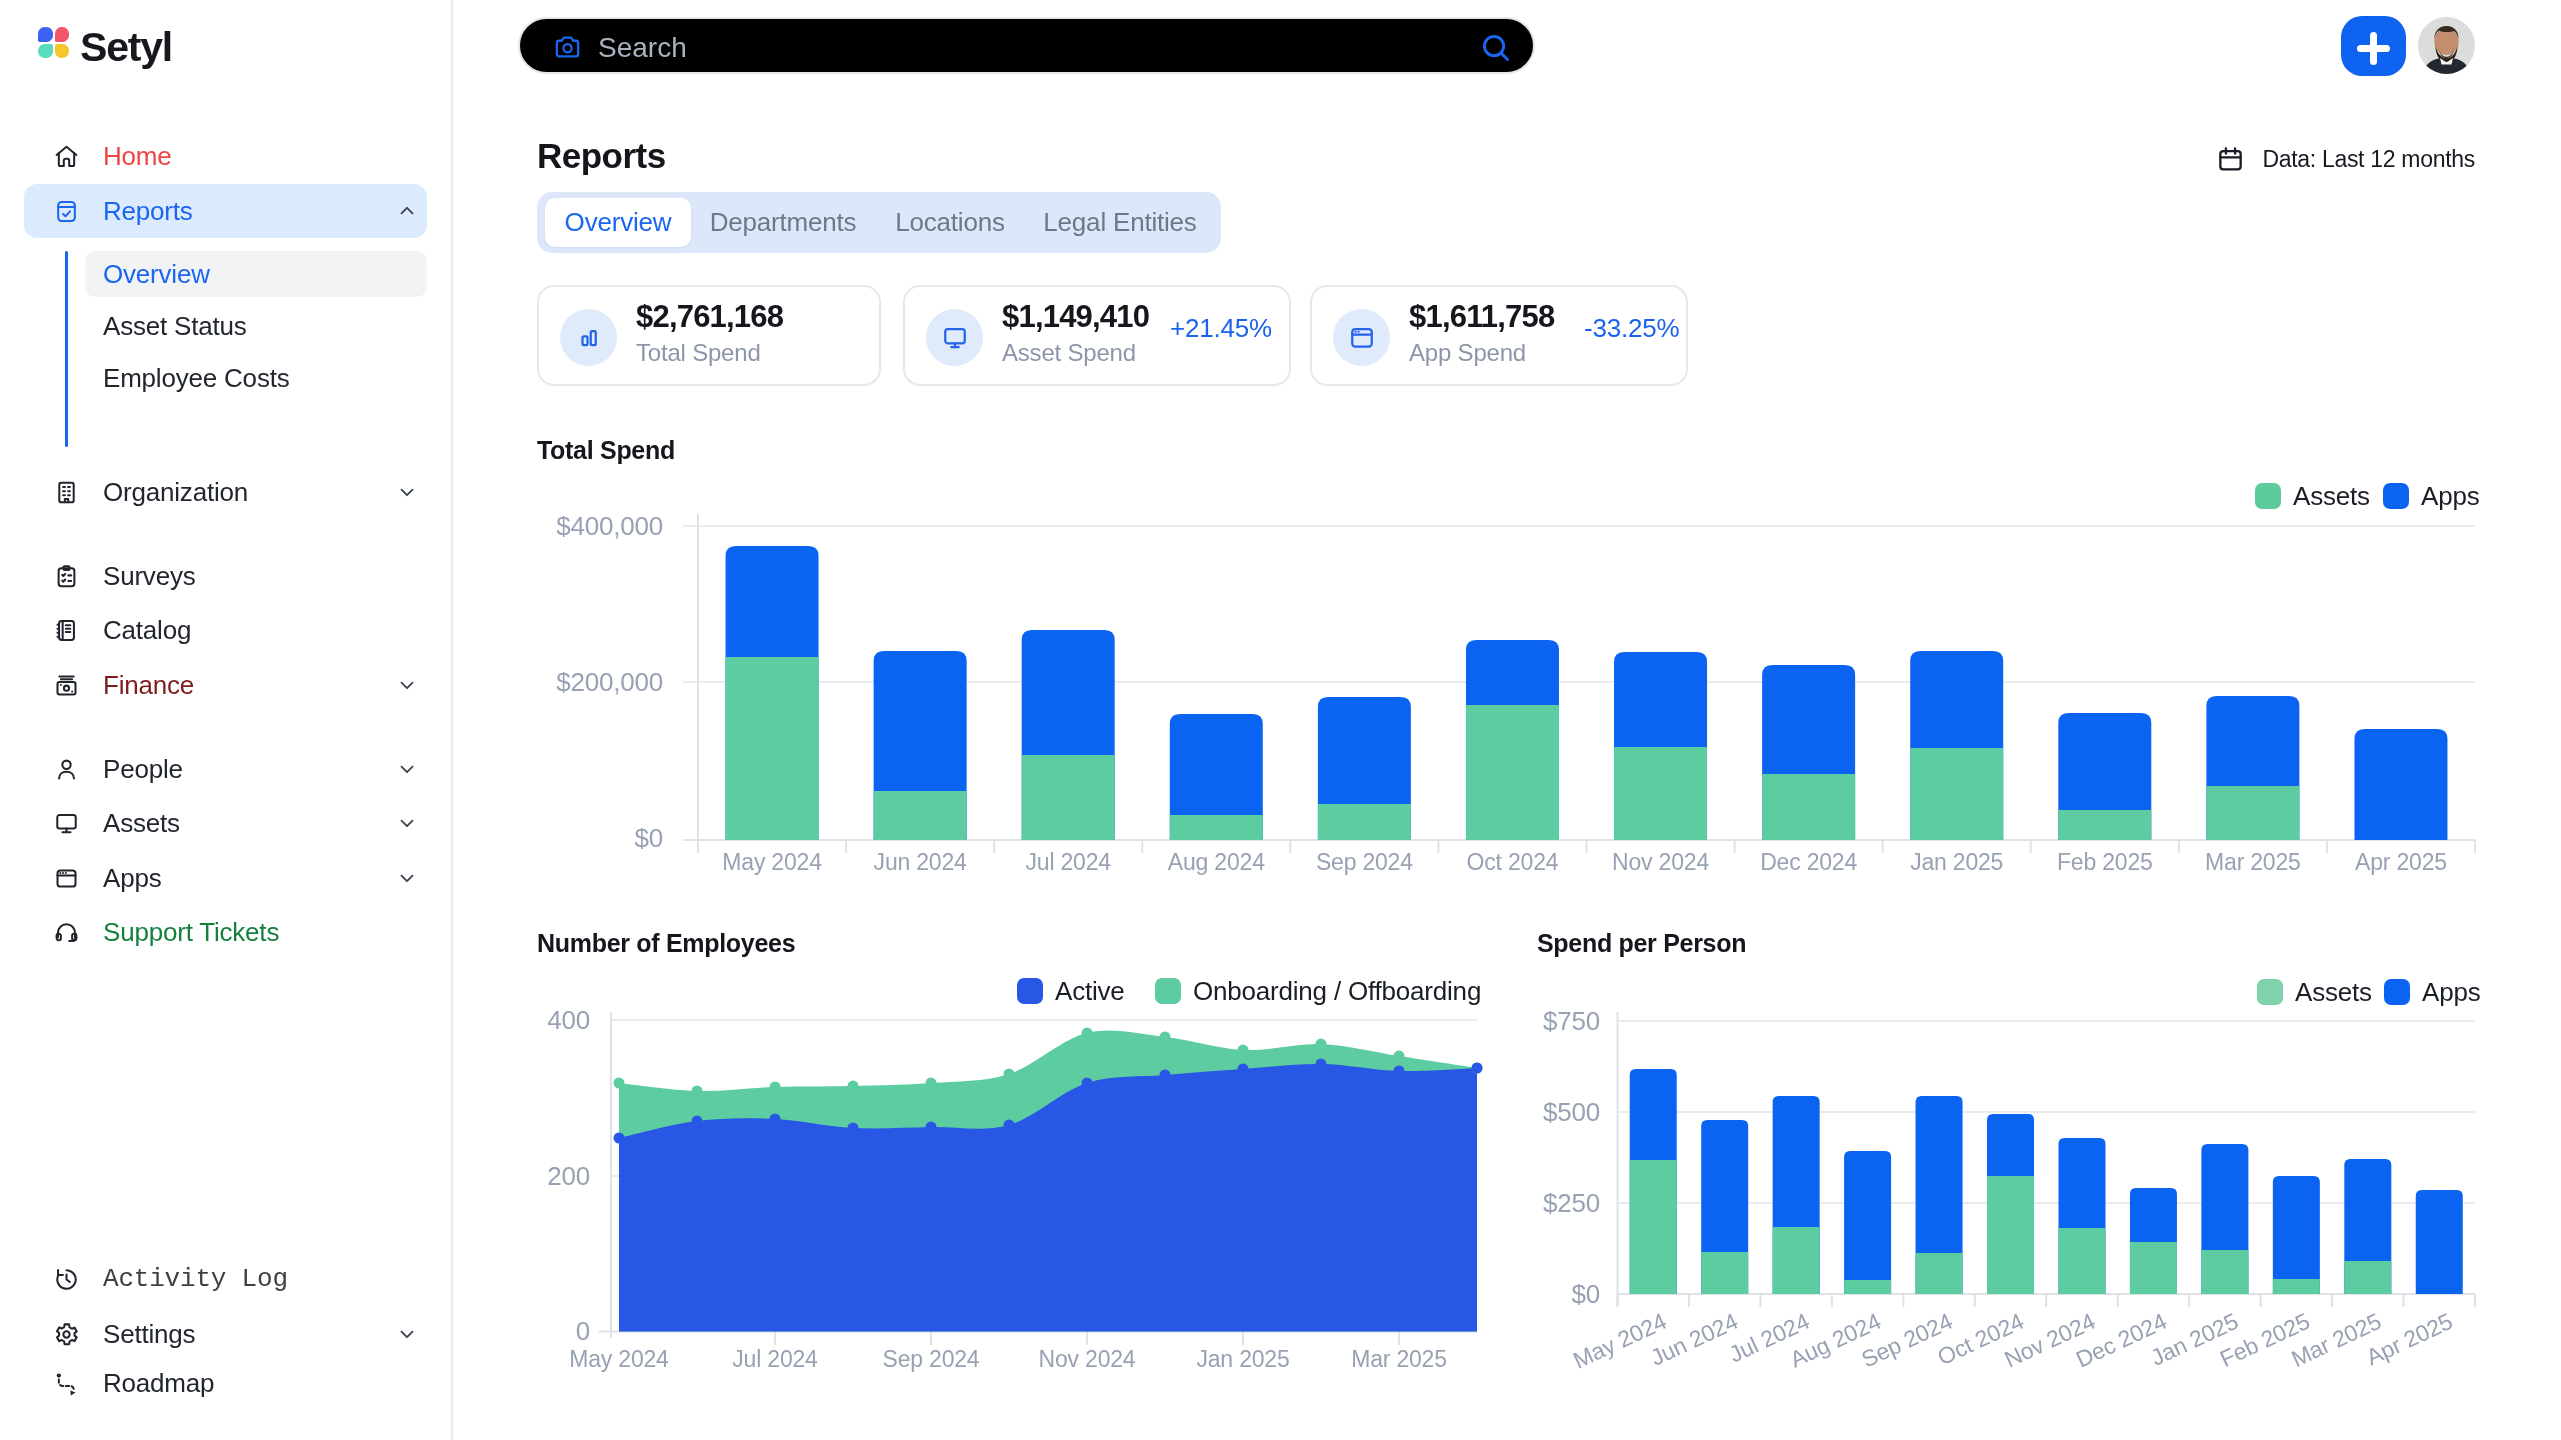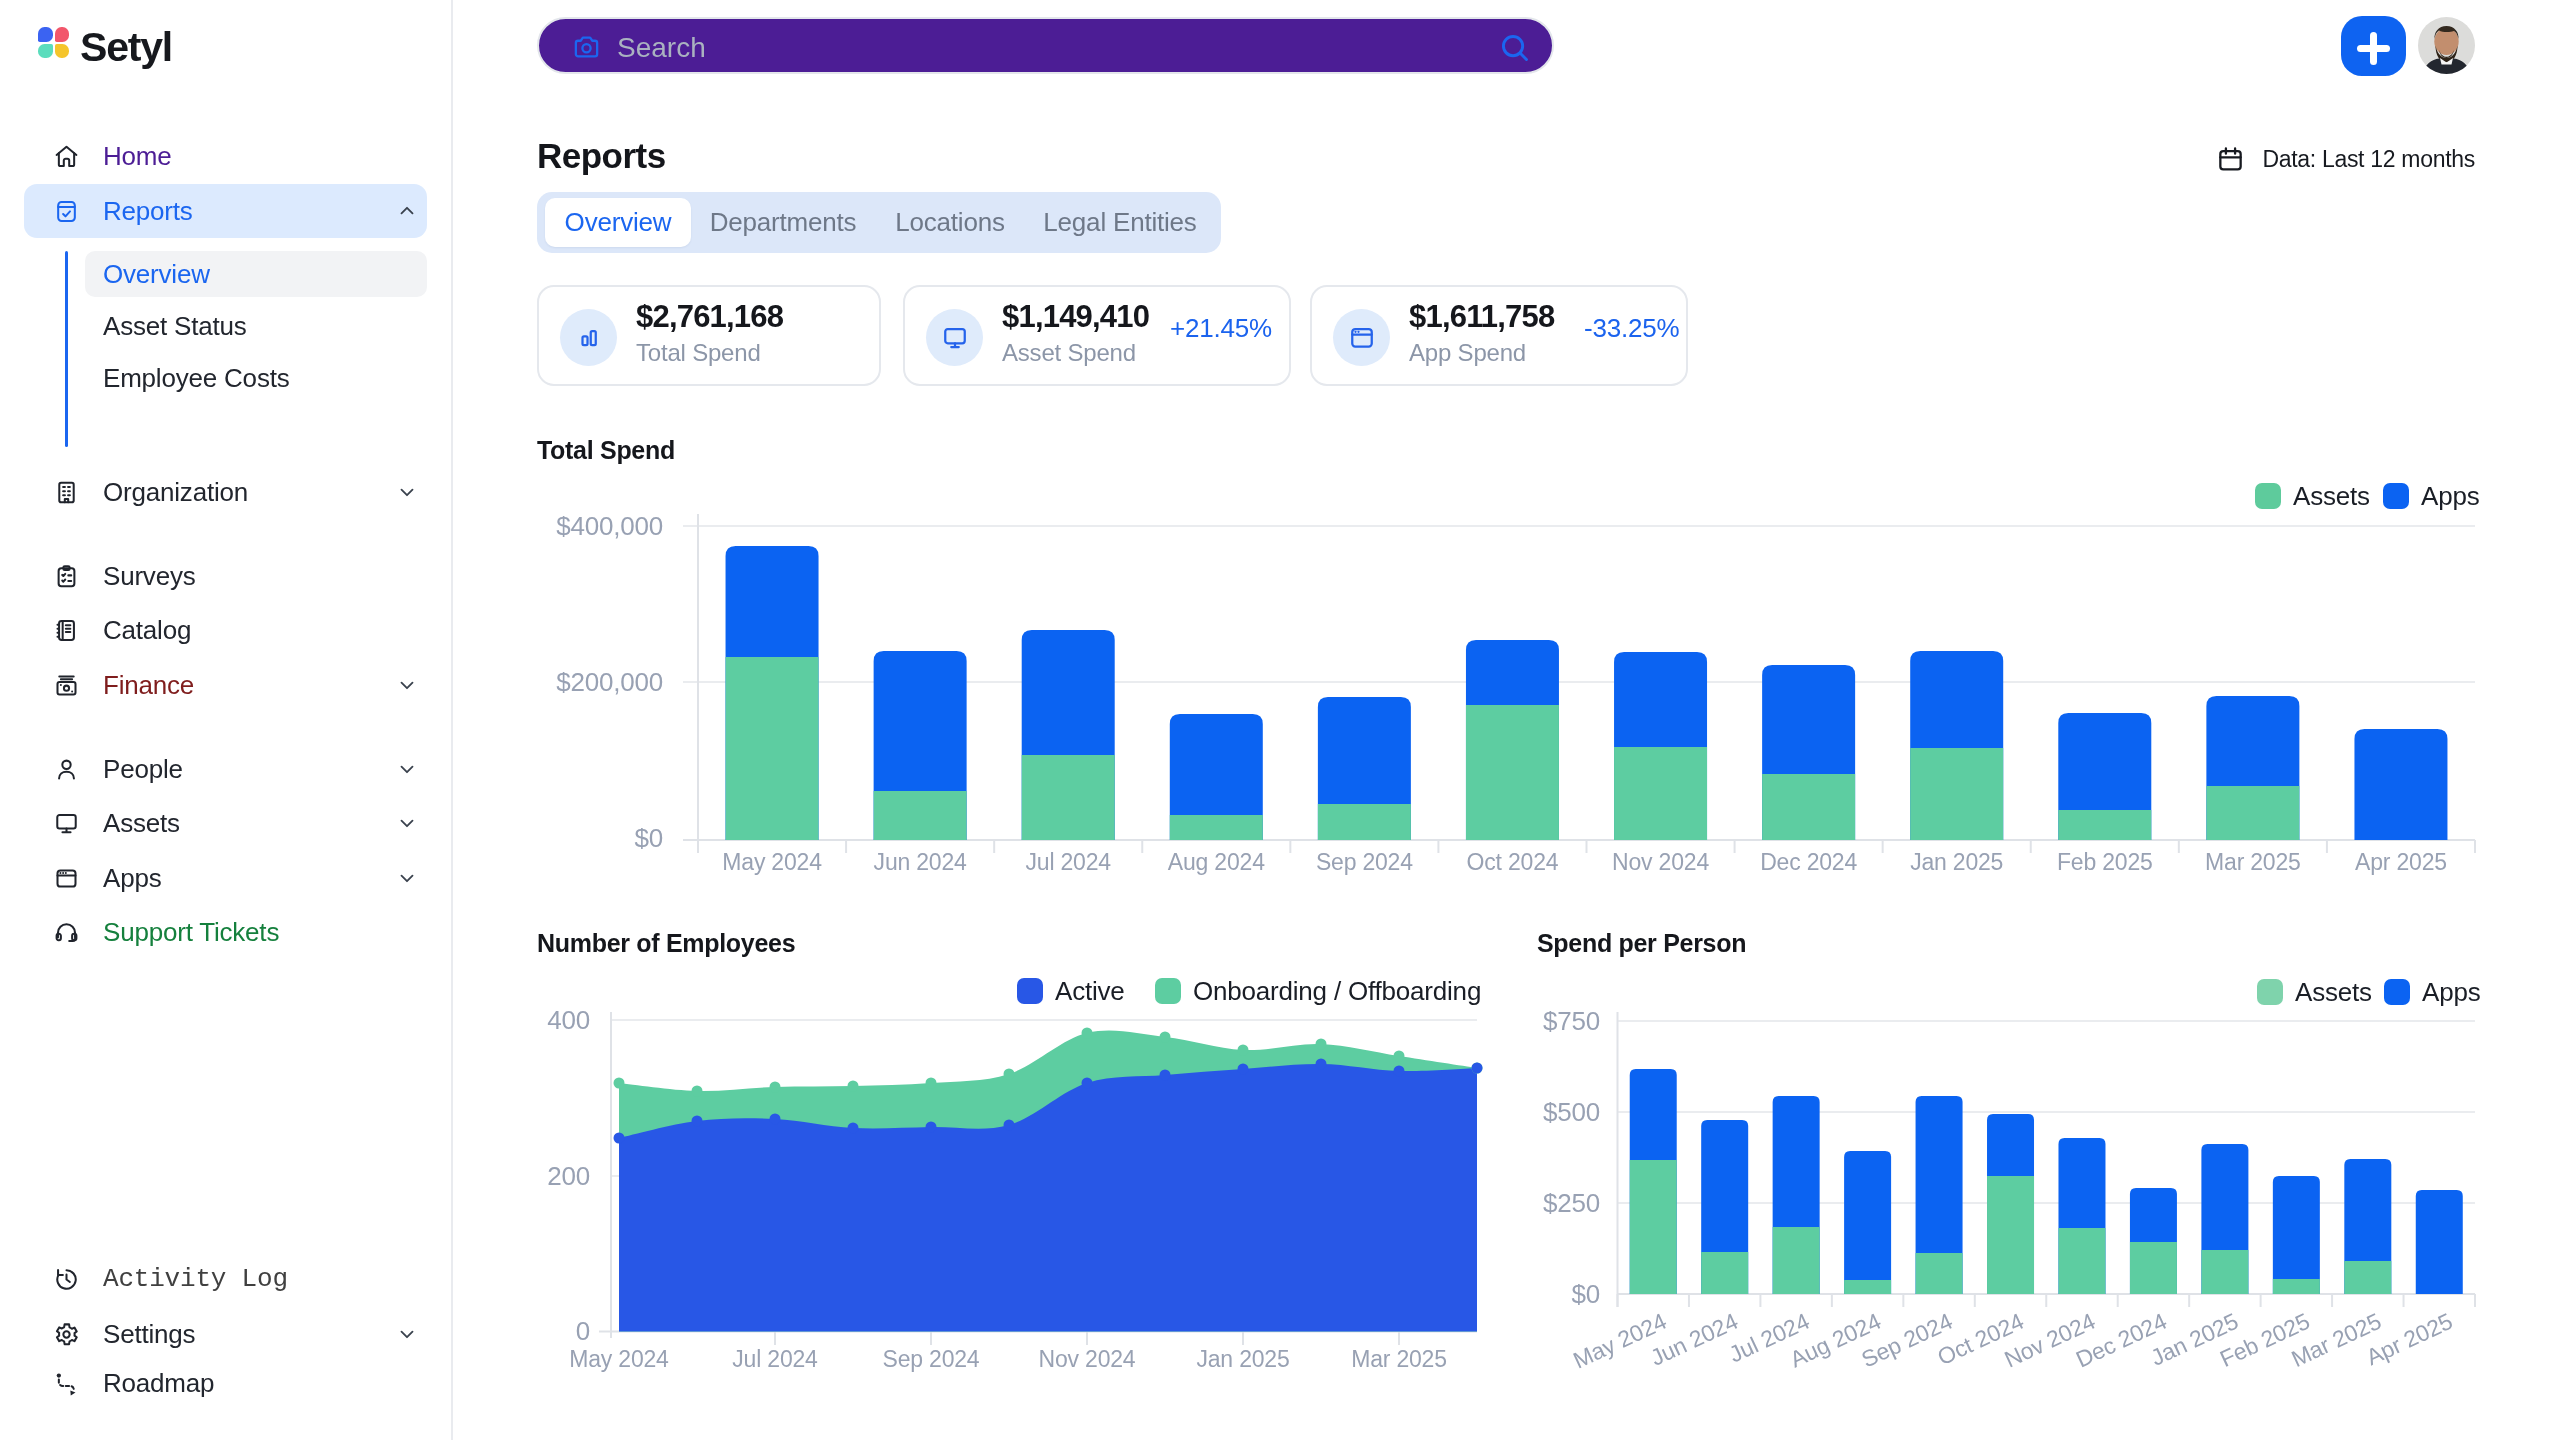--- a/index.html
+++ b/index.html
@@ -7,21 +7,21 @@
 
 #sidebar{position:absolute;left:0;top:0;width:453px;height:1440px;background:#fff;border-right:2px solid #E9EBEF;}
 .nav{position:absolute;left:0;width:453px;height:54px;display:flex;align-items:center;}
 .nav .ic{position:absolute;left:53px;width:27px;height:27px;}
 .nav .tx{position:absolute;left:103px;font-size:26px;color:#22262E;font-weight:500;letter-spacing:-0.2px;}
 .nav .ch{position:absolute;left:396px;width:22px;height:22px;}
 .sub{position:absolute;left:85px;width:342px;height:46px;display:flex;align-items:center;border-radius:10px;}
 .sub .tx{position:absolute;left:18px;font-size:26px;color:#22262E;font-weight:500;letter-spacing:-0.2px;}
 #repline{position:absolute;left:65px;top:251px;width:3px;height:196px;background:#1B66F0;border-radius:2px;}
 
-#search{position:absolute;left:537px;top:17px;width:1017px;height:57px;border:2px solid #E3E6EB;border-radius:29px;background:#4c1d95;}
+#search{position:absolute;left:518px;top:17px;width:1017px;height:57px;border:2px solid #E3E6EB;border-radius:29px;background:#000000;}
 #plusbtn{position:absolute;left:2341px;top:16px;width:65px;height:60px;border-radius:21px;background:#0E63F1;}
 #plusbtn:before{content:"";position:absolute;left:16px;top:29px;width:33px;height:7px;border-radius:4px;background:#fff;}
 #plusbtn:after{content:"";position:absolute;left:29px;top:16px;width:7px;height:33px;border-radius:4px;background:#fff;}
 
 h1{position:absolute;left:537px;top:136px;font-size:35px;font-weight:700;color:#14161B;letter-spacing:-0.5px;}
 #databar{position:absolute;right:86px;top:144px;height:30px;white-space:nowrap;display:flex;align-items:center;}
 #databar .tx{margin-left:17px;font-size:23px;color:#171A20;letter-spacing:-0.3px;}
 
 #tabs{position:absolute;left:537px;top:192px;width:684px;height:61px;background:#DCE7F9;border-radius:15px;}
 #tabs .active{position:absolute;left:8px;top:6px;width:146px;height:49px;background:#fff;border-radius:10px;box-shadow:0 1px 2px rgba(40,60,110,.08);}
@@ -41,21 +41,21 @@
 <div style="position:absolute;left:16.5px;top:0;width:14.5px;height:14.5px;background:#F2566B;border-radius:45% 45% 45% 12%;"></div>
 <div style="position:absolute;left:0;top:16.5px;width:14.5px;height:14.5px;background:#5BDDBD;border-radius:45% 12% 45% 45%;"></div>
 <div style="position:absolute;left:16.5px;top:16.5px;width:14.5px;height:14.5px;background:#F5C52C;border-radius:12% 45% 45% 45%;"></div>
 </div>
 <div style="position:absolute;left:80px;top:24px;font-size:41px;font-weight:700;color:#17191E;letter-spacing:-1.2px;">Setyl</div>
 <div class="nav" style="top:129px;">
       <svg class="ic" width="27" height="27" viewBox="0 0 24 24">
         <path fill="none" stroke="#20242C" stroke-width="1.8" stroke-linecap="round" stroke-linejoin="round" d="M3.2 10.6 12 3.4l8.8 7.2"></path>
         <path fill="none" stroke="#20242C" stroke-width="1.8" stroke-linecap="round" stroke-linejoin="round" d="M5.2 9.2V19a1.4 1.4 0 0 0 1.4 1.4h3V15.6a1.6 1.6 0 0 1 1.6-1.6h1.6a1.6 1.6 0 0 1 1.6 1.6v4.8h3A1.4 1.4 0 0 0 18.8 19V9.2"></path>
       </svg>
-      <div class="tx" style="color:#4c1d95;">Home</div>
+      <div class="tx" style="color:#ef4444;">Home</div>
     </div>
 <div class="nav" style="top:184px;">
       <div style="position:absolute;left:24px;top:0;width:403px;height:54px;background:#DCEAFE;border-radius:13px;"></div>
       <svg class="ic" width="27" height="27" viewBox="0 0 24 24">
         <rect fill="none" stroke="#1B66F0" stroke-width="1.8" stroke-linecap="round" stroke-linejoin="round" x="4.6" y="3.6" width="14.8" height="16.8" rx="3"></rect>
         <path fill="none" stroke="#1B66F0" stroke-width="1.8" stroke-linecap="round" stroke-linejoin="round" d="M4.6 8h14.8"></path>
         <path fill="none" stroke="#1B66F0" stroke-width="1.8" stroke-linecap="round" stroke-linejoin="round" d="M9 14.2l2.1 2.1 4-4.4"></path>
       </svg>
       <div class="tx" style="color:#1B66F0;">Reports</div>
       <svg class="ch" width="22" height="22" viewBox="0 0 24 24">

